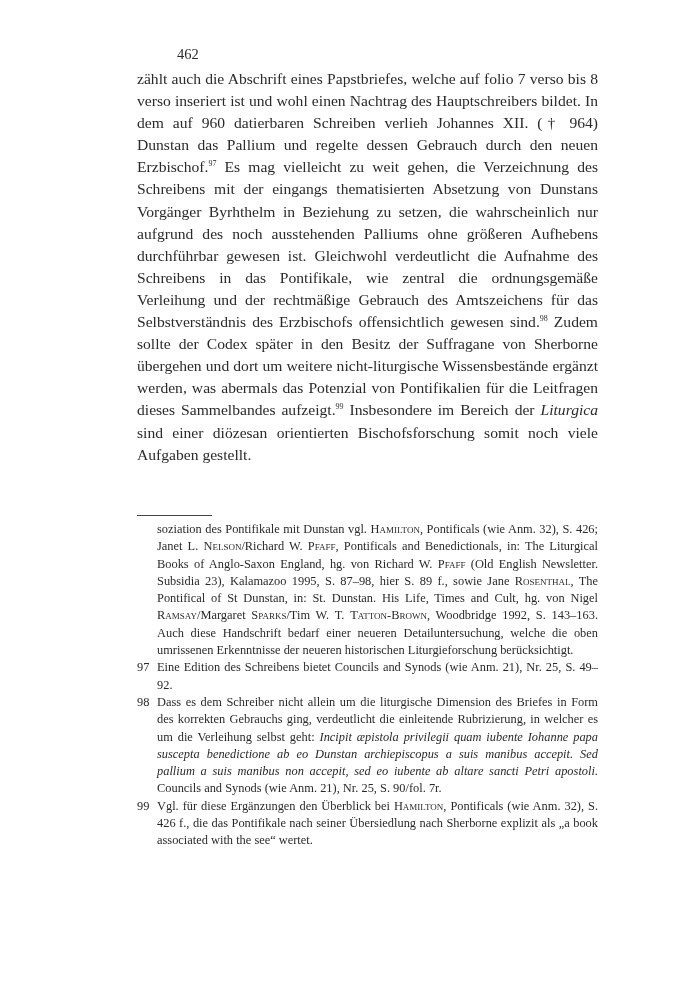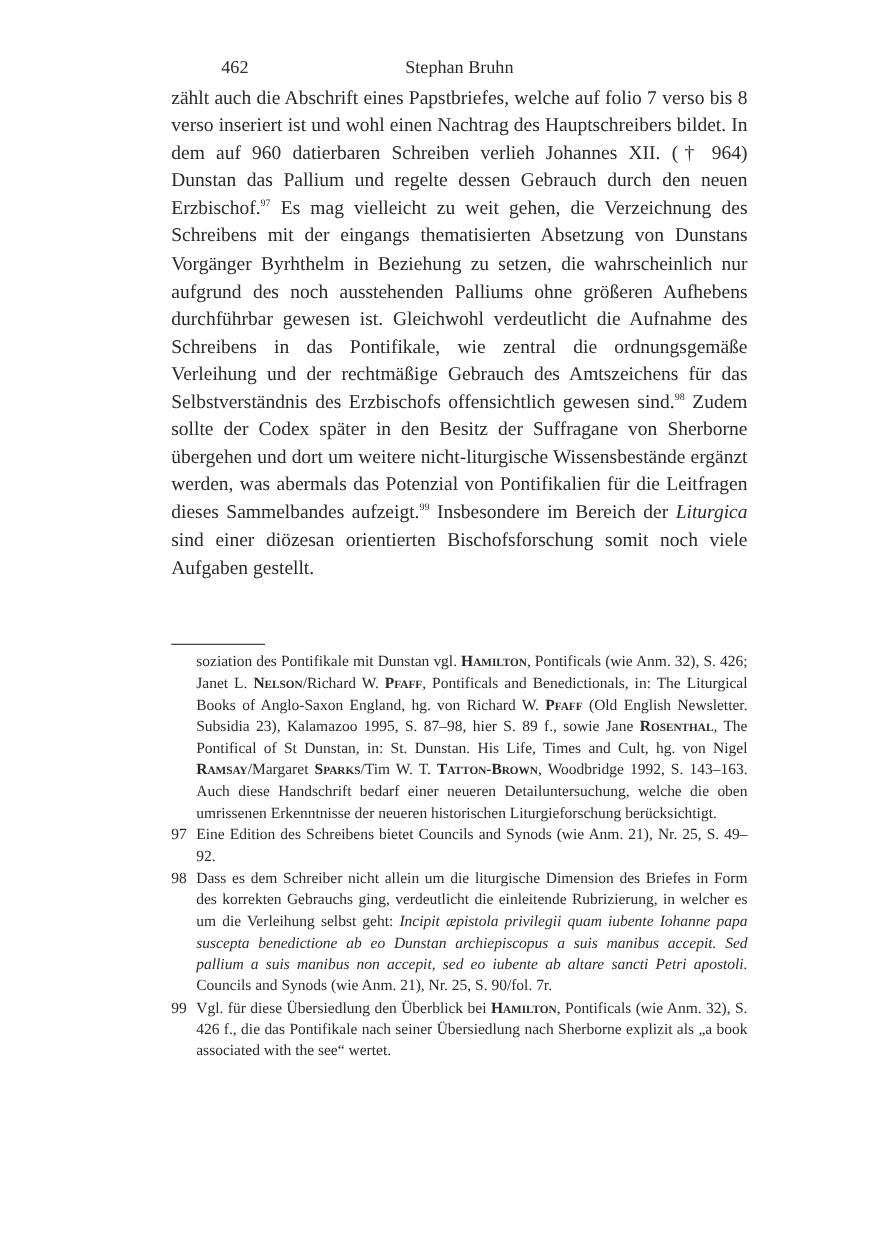--- a/index.html
+++ b/index.html
@@ -10,30 +10,29 @@
   .page-num { position: absolute; left: 0; top: 0; margin-left: 40px; }
   .running-head { position: absolute; left: 0; right: 0; top: 0; text-align: center; }
   .body-text { font-size: 15.6px; line-height: 22.1px; text-align: justify; hyphens: manual; }
   .body-text sup { font-size: 8px; vertical-align: 6px; line-height: 0; }
   .rule { position: absolute; left: 137px; top: 515px; width: 75px; height: 0; border-top: 1px solid #444; }
   .notes { position: absolute; left: 137px; top: 521px; width: 461px; font-size: 12.4px; line-height: 17.3px; text-align: justify; }
   .note { display: flex; }
   .note .num { width: 20px; flex: 0 0 20px; }
   .note .txt { flex: 1; }
   .note + .note { margin-top: 0; }
-  .sc { font-variant: small-caps; font-weight: bold; }
+  .sc { font-variant: small-caps; }
   i { font-style: italic; }
 </style>
 </head>
 <body>
 
 <div class="page">
   <div class="header">
     <span class="page-num">462</span>
-    <span class="running-head">Stephan Bruhn</span>
   </div>
   <div class="body-text"><span>zählt auch die Abschrift eines Papstbriefes, welche auf folio 7 verso bis 8 verso inseriert ist und wohl einen Nachtrag des Hauptschreibers bildet. In dem auf 960 datierbaren Schreiben verlieh Johannes XII. († 964) Dunstan das Pallium und regelte dessen Gebrauch durch den neuen Erzbischof.</span><sup>97</sup><span> Es mag vielleicht zu weit gehen, die Verzeichnung des Schreibens mit der eingangs thematisierten Absetzung von Dunstans Vorgänger Byrhthelm in Beziehung zu setzen, die wahrscheinlich nur aufgrund des noch ausstehenden Palliums ohne größeren Aufhebens durchführbar gewesen ist. Gleichwohl verdeutlicht die Aufnahme des Schreibens in das Pontifikale, wie zentral die ordnungsgemäße Verleihung und der rechtmäßige Gebrauch des Amtszei­chens für das Selbstverständnis des Erzbischofs offensichtlich gewesen sind.</span><sup>98</sup><span> Zudem sollte der Codex später in den Besitz der Suffragane von Sherborne übergehen und dort um weitere nicht-liturgische Wissensbestände ergänzt werden, was abermals das Potenzial von Pontifikalien für die Leitfragen dieses Sammelbandes aufzeigt.</span><sup>99</sup><span> Insbesondere im Bereich der </span><i>Liturgica</i><span> sind einer diözesan orientierten Bischofsforschung somit noch viele Aufgaben gestellt.</span></div>
 </div>
 
 <div class="rule"></div>
 
 <div class="notes">
   <div class="note">
     <span class="num"></span>
     <span class="txt"><span>soziation des Pontifikale mit Dunstan vgl. </span><span class="sc">Hamilton</span><span>, Pontificals (wie Anm. 32), S. 426; Janet L. </span><span class="sc">Nelson</span><span>/Richard W. </span><span class="sc">Pfaff</span><span>, Pontificals and Benedictionals, in: The Liturgical Books of Anglo-Saxon England, hg. von Richard W. </span><span class="sc">Pfaff</span><span> (Old English Newsletter. Subsidia 23), Kalamazoo 1995, S. 87–98, hier S. 89 f., sowie Jane </span><span class="sc">Ro­senthal</span><span>, The Pontifical of St Dunstan, in: St. Dunstan. His Life, Times and Cult, hg. von Nigel </span><span class="sc">Ramsay</span><span>/Margaret </span><span class="sc">Sparks</span><span>/Tim W. T. </span><span class="sc">Tatton-Brown</span><span>, Woodbridge 1992, S. 143–163. Auch diese Handschrift bedarf einer neueren Detailuntersu­chung, welche die oben umrissenen Erkenntnisse der neueren historischen Litur­gieforschung berücksichtigt.</span></span>
@@ -41,15 +40,15 @@
   <div class="note">
     <span class="num">97</span>
     <span class="txt">Eine Edition des Schreibens bietet Councils and Synods (wie Anm. 21), Nr. 25, S. 49–92.</span>
   </div>
   <div class="note">
     <span class="num">98</span>
     <span class="txt"><span>Dass es dem Schreiber nicht allein um die liturgische Dimension des Briefes in Form des korrekten Gebrauchs ging, verdeutlicht die einleitende Rubrizierung, in welcher es um die Verleihung selbst geht: </span><i>Incipit æpistola privilegii quam iubente Iohanne papa suscepta benedictione ab eo Dunstan archiepiscopus a suis manibus accepit. Sed pallium a suis manibus non accepit, sed eo iubente ab altare sancti Petri apostoli.</i><span> Councils and Synods (wie Anm. 21), Nr. 25, S. 90/fol. 7r.</span></span>
   </div>
   <div class="note">
     <span class="num">99</span>
-    <span class="txt"><span>Vgl. für diese Übersiedlung den Überblick bei </span><span class="sc">Hamilton</span><span>, Pontificals (wie Anm. 32), S. 426 f., die das Pontifikale nach seiner Übersiedlung nach Sherborne explizit als „a book associated with the see“ wertet.</span></span>
+    <span class="txt"><span>Vgl. für diese Ergänzungen den Überblick bei </span><span class="sc">Hamilton</span><span>, Pontificals (wie Anm. 32), S. 426 f., die das Pontifikale nach seiner Übersiedlung nach Sherborne explizit als „a book associated with the see“ wertet.</span></span>
   </div>
 </div>
 
 </body></html>

